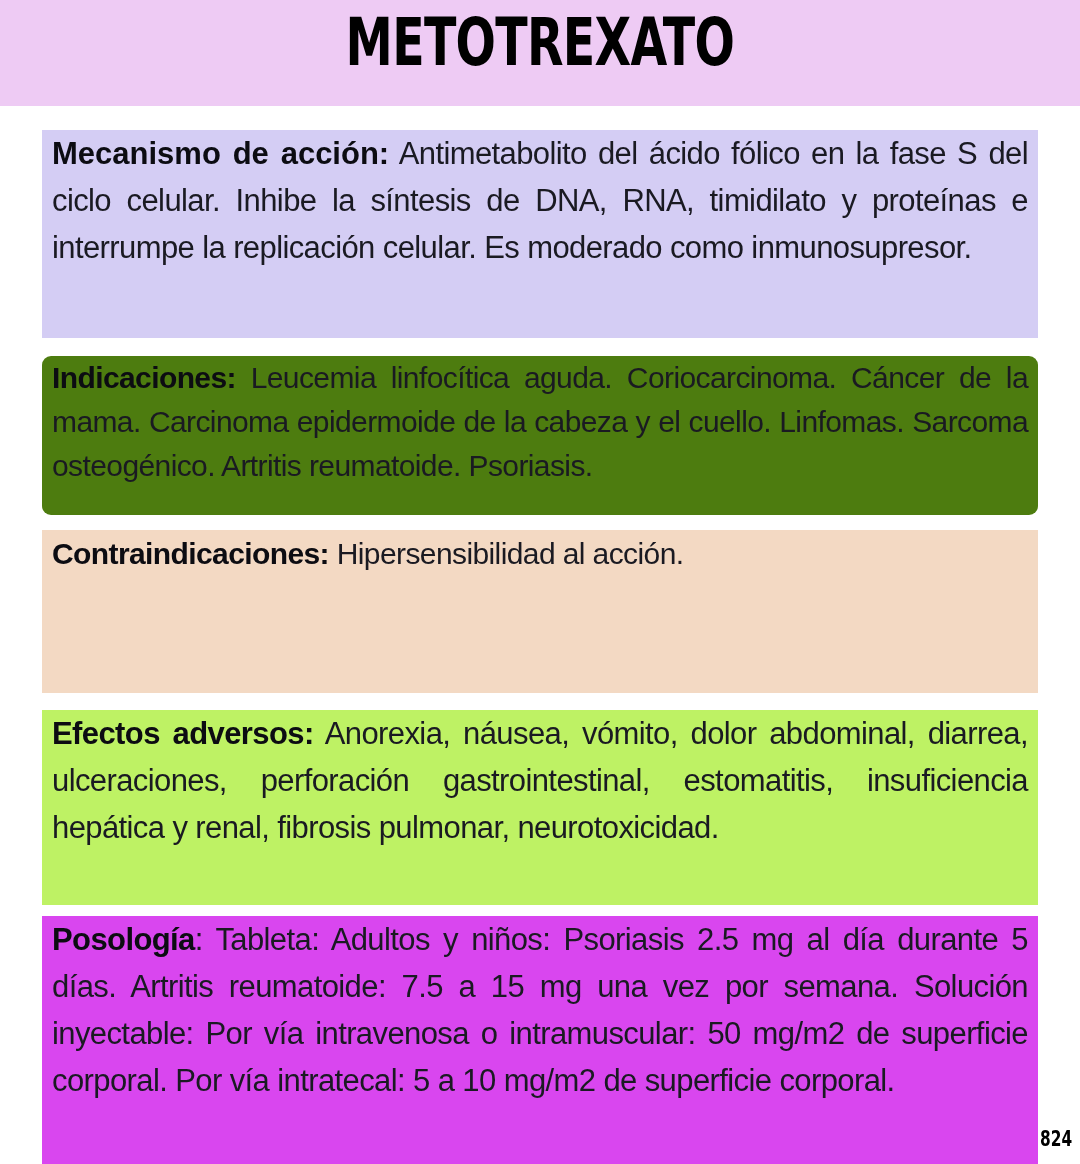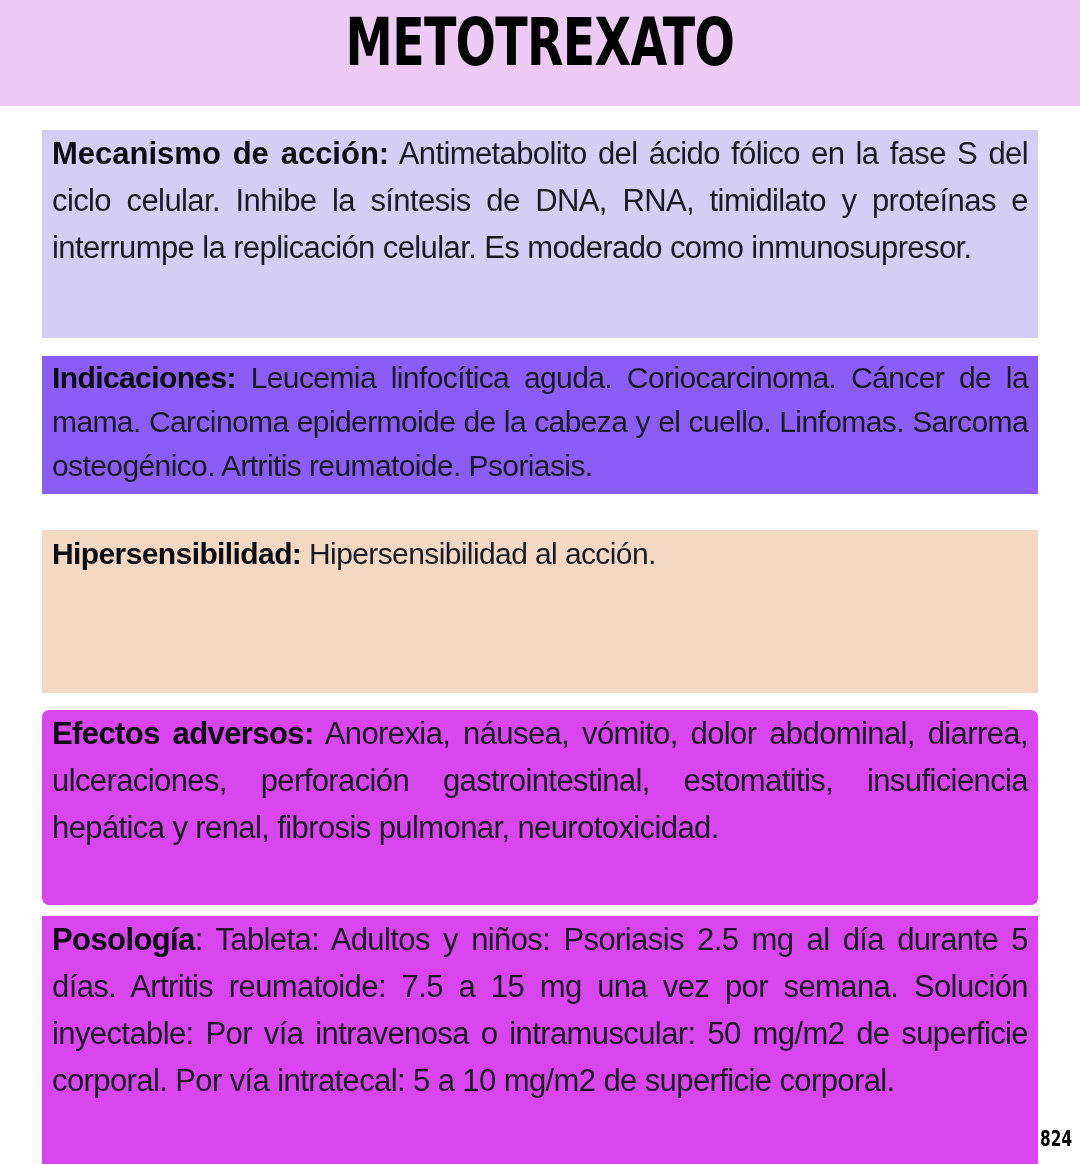--- a/index.html
+++ b/index.html
@@ -15,23 +15,23 @@
     font-family: "DejaVu Sans", sans-serif; font-weight: bold; font-size: 66px;
     letter-spacing: -1px; color: #000; transform: scaleX(0.72); display: inline-block;
     margin-top: 4px;
   }
   .box {
     position: absolute; left: 42px; width: 996px; box-sizing: border-box;
     padding: 0 10px; font-size: 32px; line-height: 47px; text-align: justify;
   }
   .box .label { font-weight: bold; color: #0c0c12; }
   .b1 { top: 130px; height: 208px; background: #d4cdf4; padding-top: 0px; font-size: 31px; }
-  .b2 { top: 356px; height: 138px; background: #8b5cf6; font-size: 30px; line-height: 44px; }
+  .b2 { top: 356px; height: 159px; background: #4d7c0f; font-size: 30px; line-height: 44px; border-radius: 9px; }
   .b3 { top: 530px; height: 163px; background: #f3d9c3; font-size: 30px; }
-  .b4 { top: 710px; height: 195px; background: #d946ef; font-size: 31px; border-radius: 7px; }
+  .b4 { top: 710px; height: 195px; background: #bef264; font-size: 31px; }
   .b5 { top: 916px; height: 265px; background: #d946ef; font-size: 31px; }
   .cond { display: inline; letter-spacing: -0.6px; }
   .page-num {
     position: absolute; left: 1040px; top: 1126px; font-family: "DejaVu Sans", sans-serif;
     font-weight: bold; font-size: 22px; color: #000; transform: scaleX(0.7); transform-origin: left;
   }
 </style>
 </head>
 <body>
 
@@ -41,21 +41,21 @@
 
 <div class="box b1">
   <span class="label">Mecanismo de acción:</span><span class="cond"> Antimetabolito del ácido fólico en la fase S del ciclo celular. Inhibe la síntesis de DNA, RNA, timidilato y proteínas e interrumpe la replicación celular. Es moderado como inmunosupresor.</span>
 </div>
 
 <div class="box b2">
   <span class="label cond">Indicaciones:</span><span class="cond">  Leucemia linfocítica aguda. Coriocarcinoma. Cáncer de la mama. Carcinoma epidermoide de la cabeza y el cuello. Linfomas. Sarcoma osteogénico. Artritis reumatoide. Psoriasis.</span>
 </div>
 
 <div class="box b3">
-  <span class="label cond">Hipersensibilidad:</span><span class="cond"> Hipersensibilidad al acción.</span>
+  <span class="label cond">Contraindicaciones:</span><span class="cond"> Hipersensibilidad al acción.</span>
 </div>
 
 <div class="box b4">
   <span class="label cond">Efectos adversos:</span><span class="cond"> Anorexia, náusea, vómito, dolor abdominal, diarrea, ulceraciones, perforación gastrointestinal, estomatitis, insuficiencia hepática y renal, fibrosis pulmonar, neurotoxicidad.</span>
 </div>
 
 <div class="box b5">
   <span class="label cond">Posología</span><span class="cond">: Tableta: Adultos y niños: Psoriasis 2.5 mg al día durante 5 días. Artritis reumatoide: 7.5 a 15 mg una vez por semana. Solución inyectable: Por vía intravenosa o intramuscular: 50 mg/m2 de superficie corporal. Por vía intratecal: 5 a 10 mg/m2 de superficie corporal.</span>
 </div>
 

